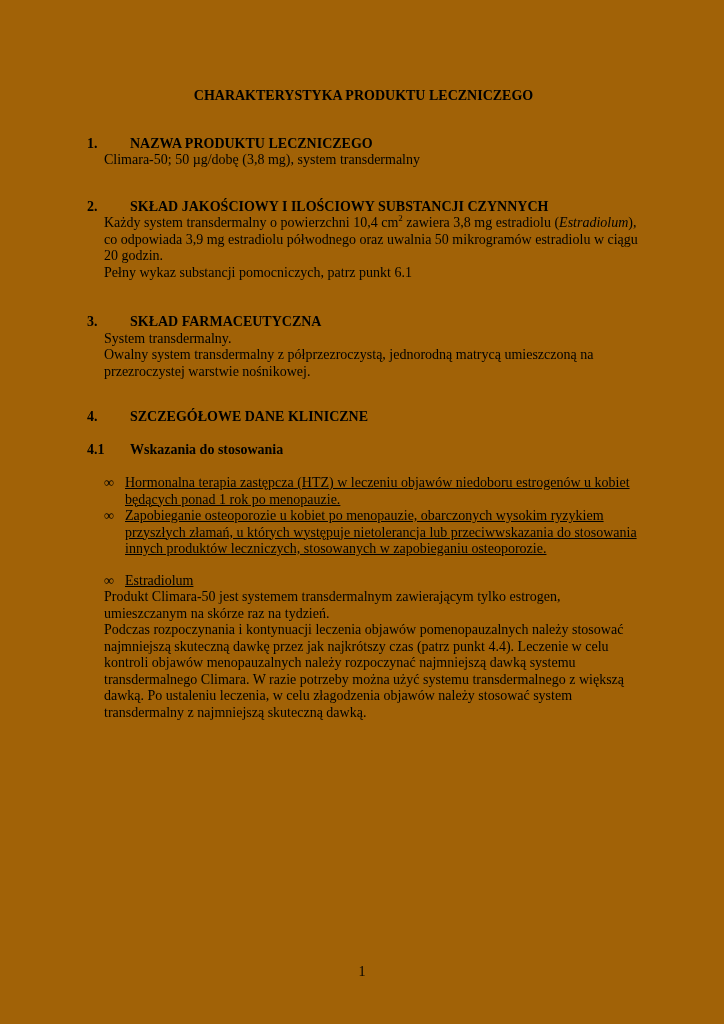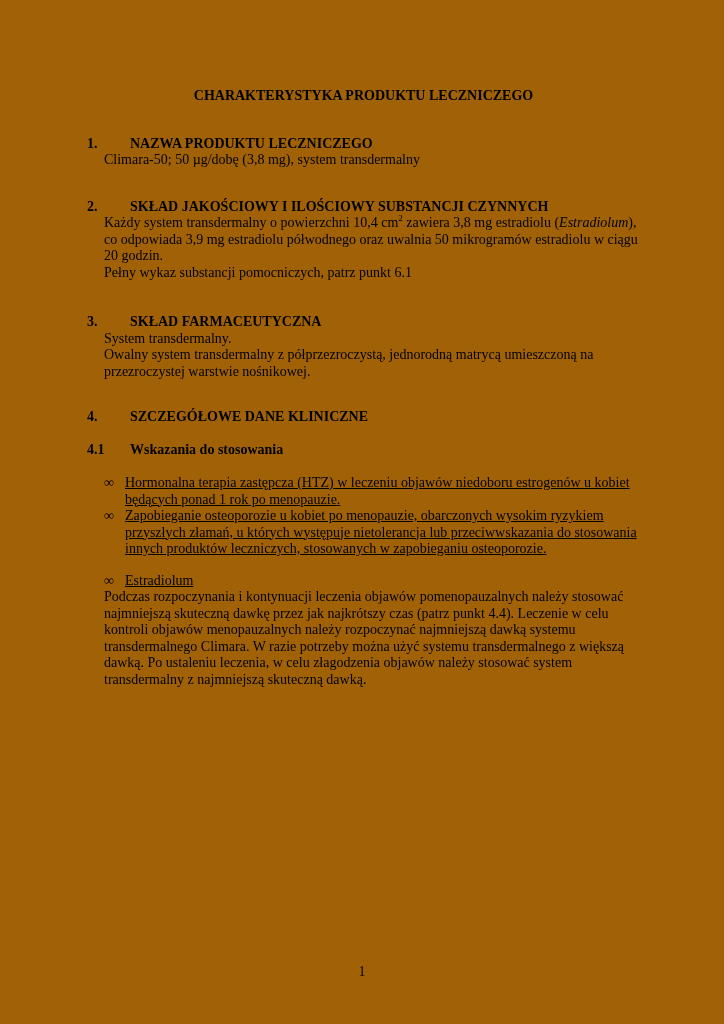--- a/index.html
+++ b/index.html
@@ -134,19 +134,20 @@
         <span class="bullet-marker">∞</span>
         <span class="bullet-text">Zapobieganie osteoporozie u kobiet po menopauzie, obarczonych wysokim ryzykiem przyszłych złamań, u których występuje nietolerancja lub przeciwwskazania do stosowania innych produktów leczniczych, stosowanych w zapobieganiu osteoporozie.</span>
       </div>
     </div>
 
     <div class="body-block">
       <div class="bullet-row mt15">
         <span class="bullet-marker">∞</span>
         <span class="bullet-text">Estradiolum</span>
       </div>
+      <p class="para mt15">Produkt Climara-50 jest systemem transdermalnym zawierającym tylko estrogen, umieszczanym na skórze raz na tydzień.</p>
       <p class="para mt14">Podczas rozpoczynania i kontynuacji leczenia objawów pomenopauzalnych należy stosować najmniejszą skuteczną dawkę przez jak najkrótszy czas (patrz punkt 4.4). Leczenie w celu kontroli objawów menopauzalnych należy rozpoczynać najmniejszą dawką systemu transdermalnego Climara. W razie potrzeby można użyć systemu transdermalnego z większą dawką. Po ustaleniu leczenia, w celu złagodzenia objawów należy stosować system transdermalny z najmniejszą skuteczną dawką.</p>
     </div>
 
   </div>
 
   <div class="page-number">1</div>
 </div>
 
 </body></html>

